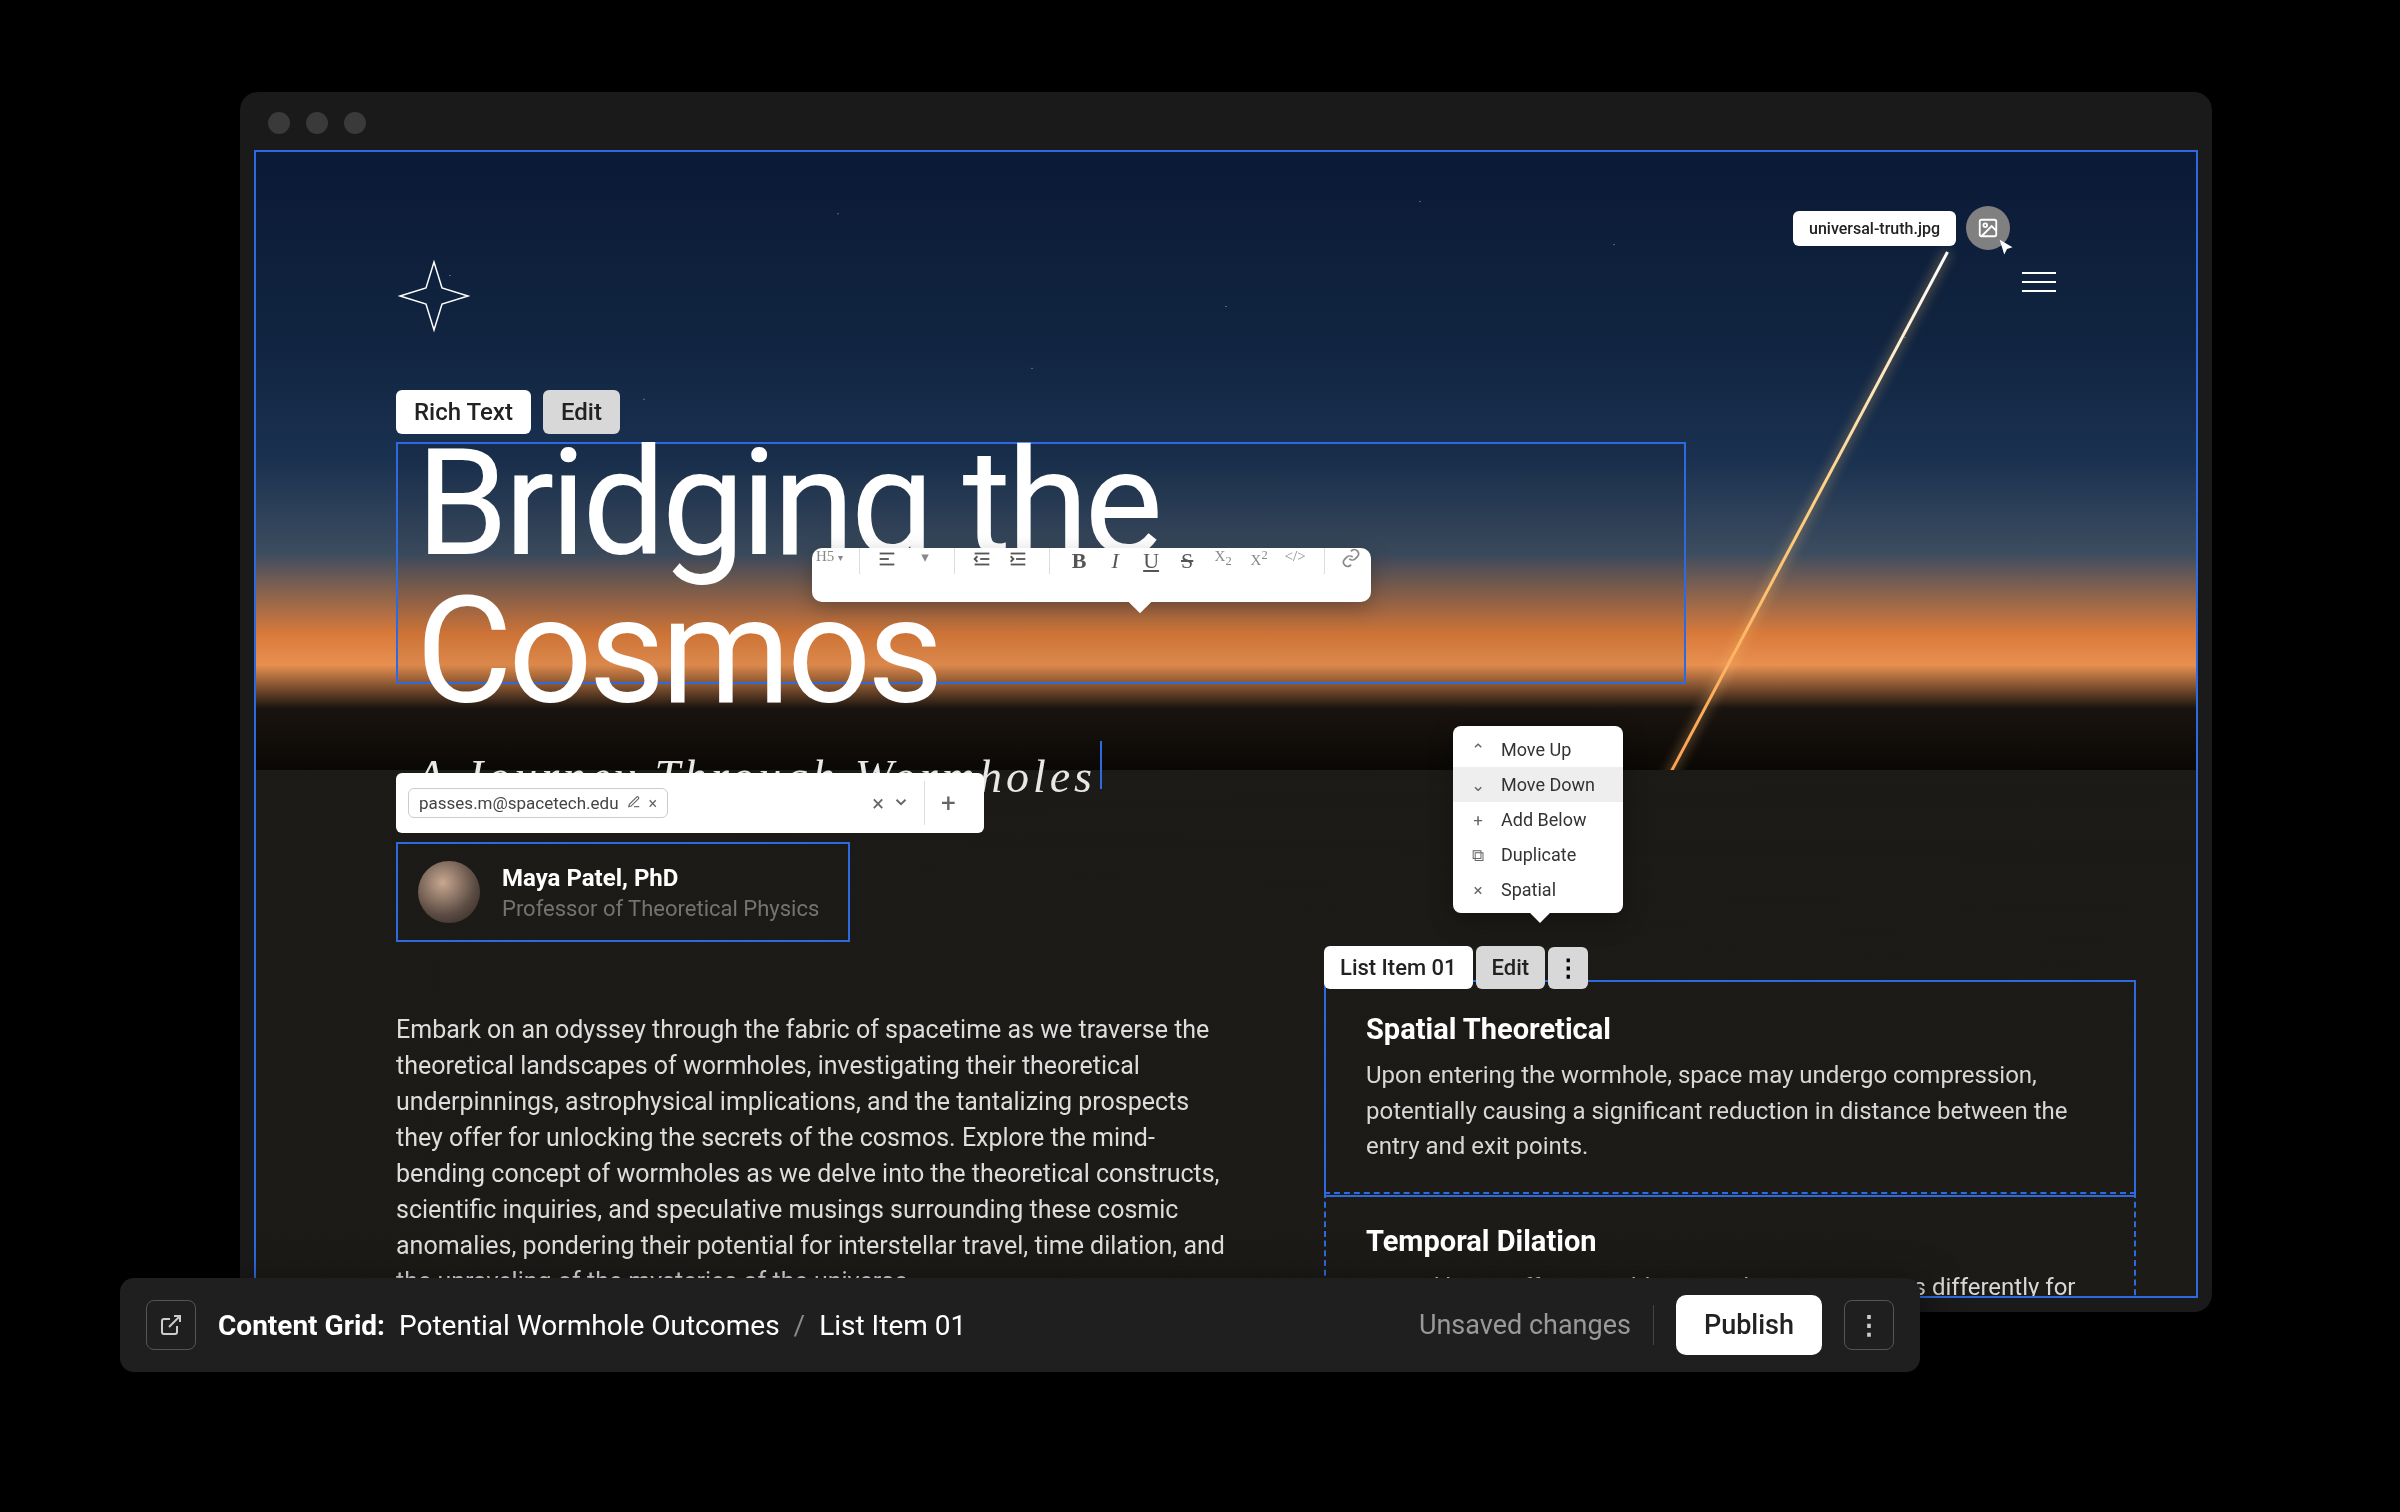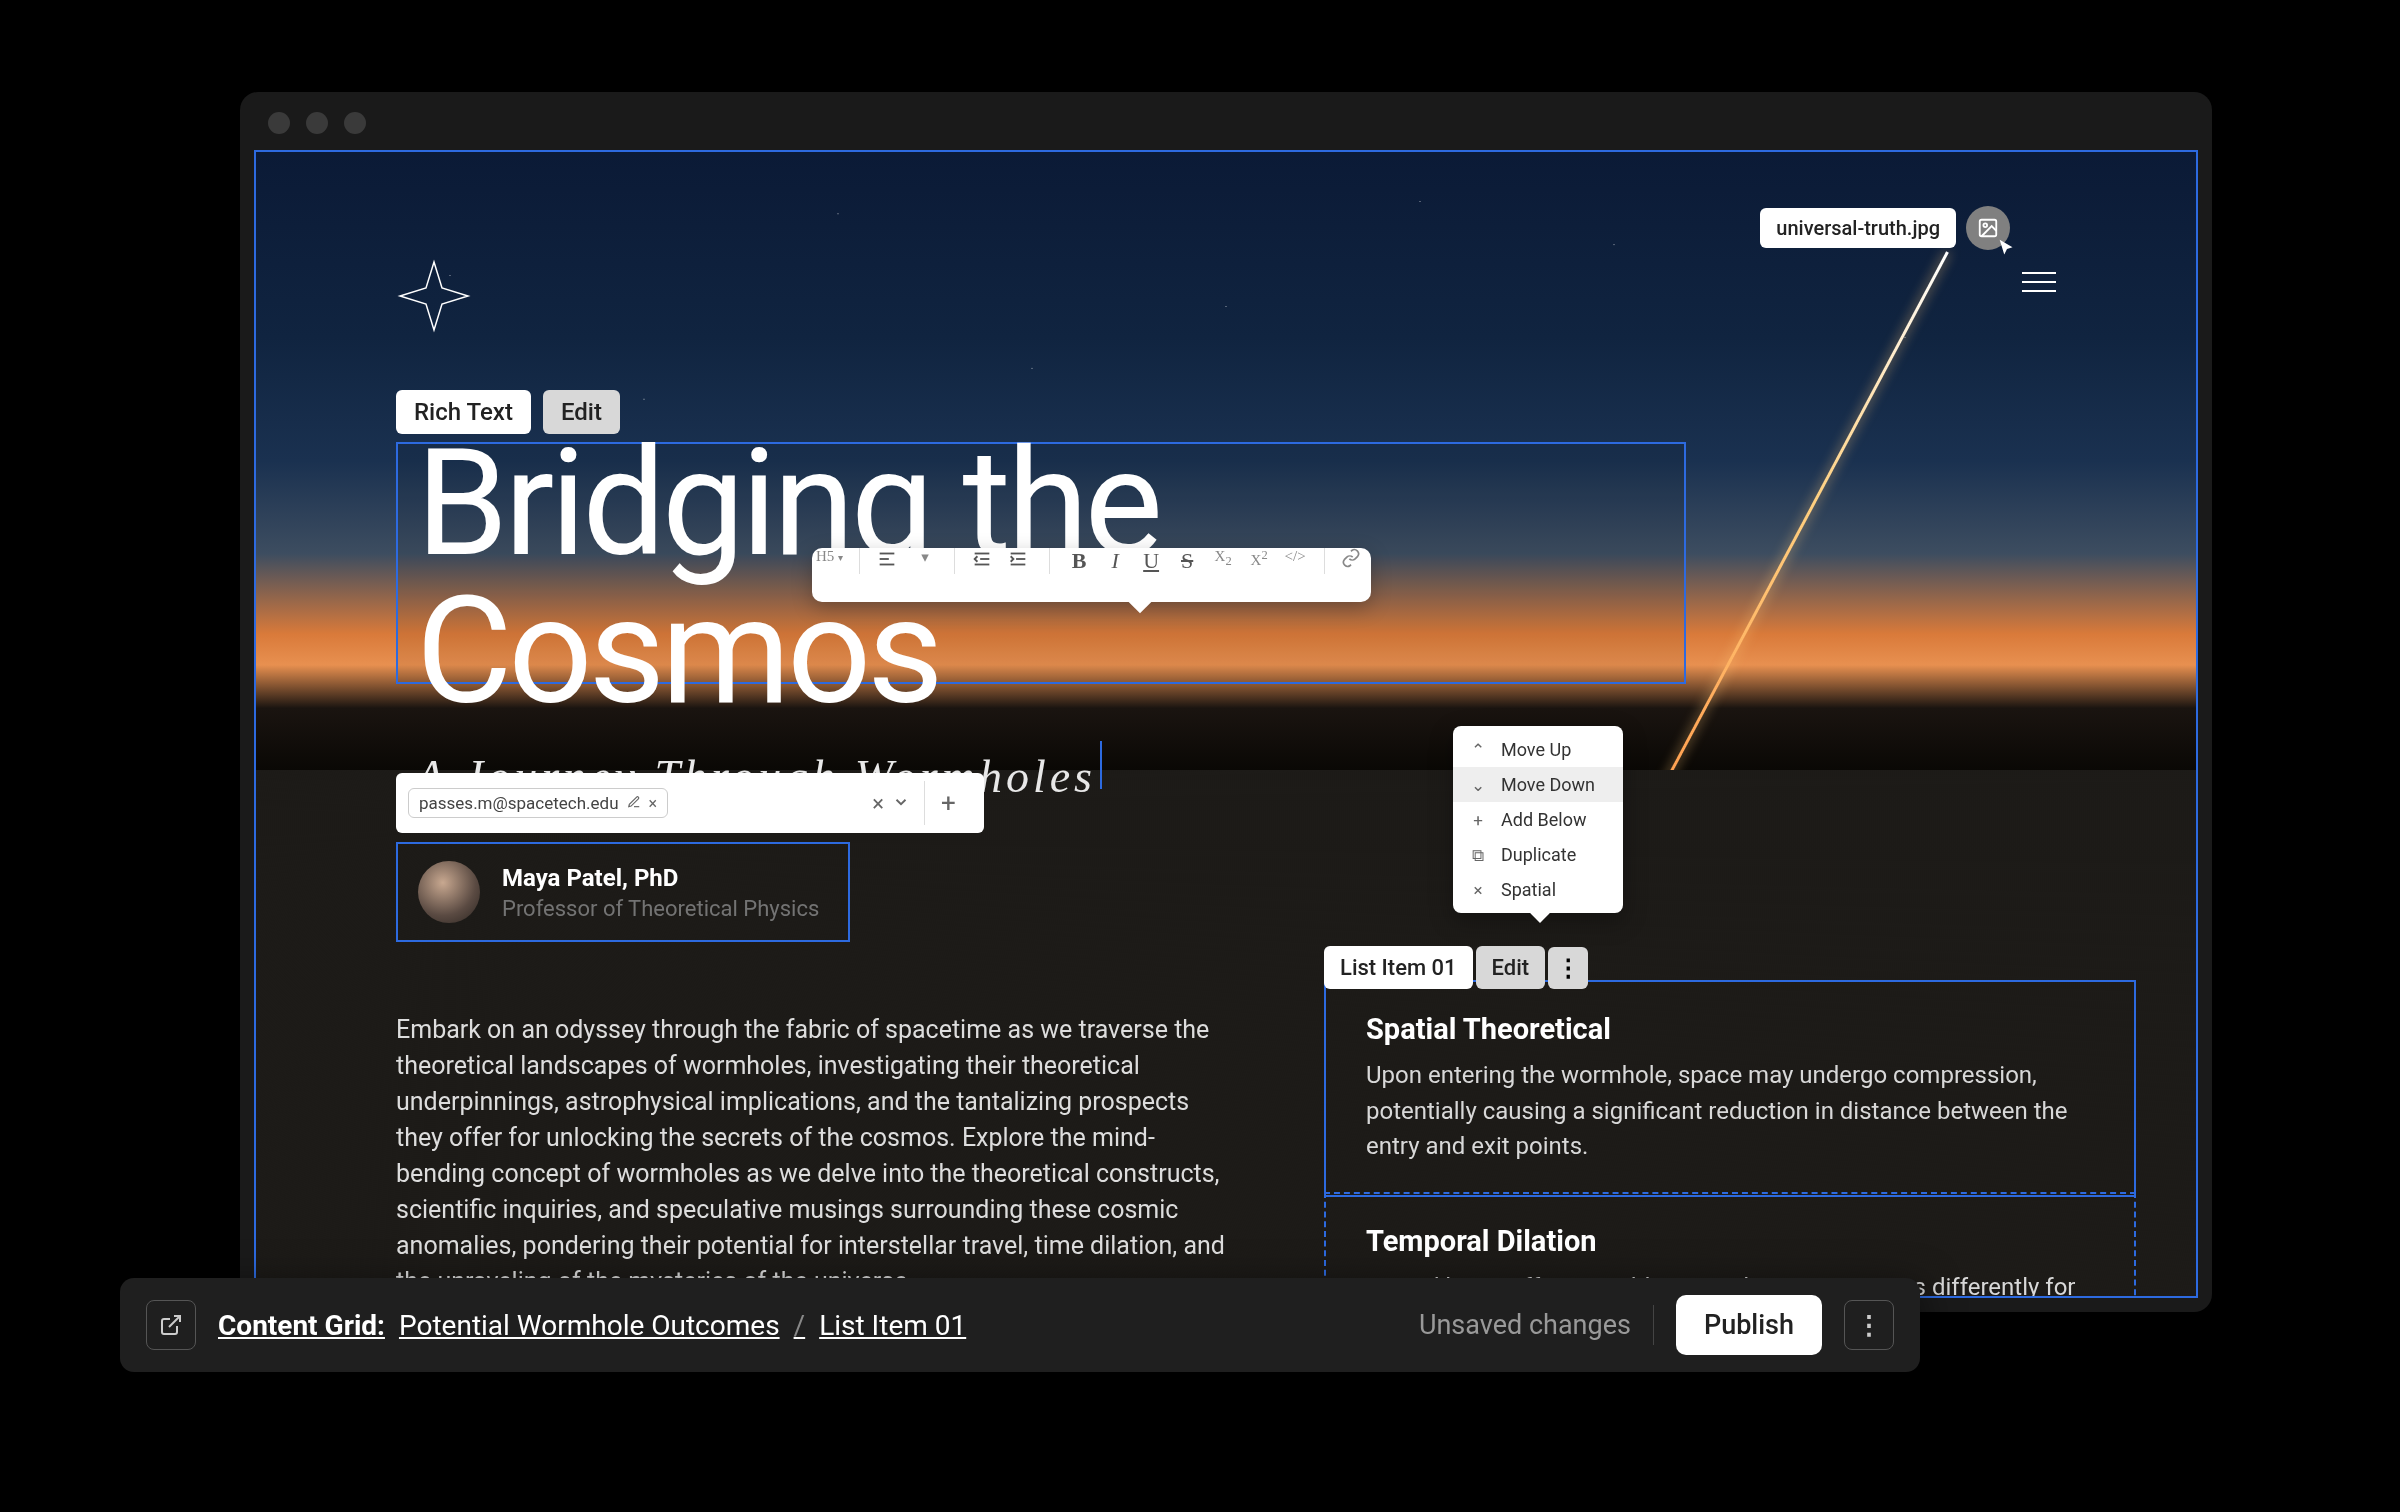--- a/index.html
+++ b/index.html
@@ -12,21 +12,21 @@
 .hero { position: absolute; left: 0; top: 0; right: 0; height: 618px; background: linear-gradient(to bottom, #0b1a36 0%, #102440 30%, #1a3150 50%, #3d4d60 65%, #d97a3a 78%, #e89050 83%, #1a1410 90%, #0a0805 100%); overflow: hidden; }
 .hero::before { content:''; position:absolute; inset:0; background-image: radial-gradient(1px 1px at 10% 20%, #fff, transparent), radial-gradient(1px 1px at 30% 10%, #fff, transparent), radial-gradient(1px 1px at 50% 25%, #fff, transparent), radial-gradient(1px 1px at 70% 15%, #fff, transparent), radial-gradient(1px 1px at 85% 30%, #fff, transparent), radial-gradient(1px 1px at 20% 40%, #fff, transparent), radial-gradient(1px 1px at 60% 8%, #fff, transparent), radial-gradient(1px 1px at 40% 35%, #fff, transparent); opacity:.6; }
 .rocket { position:absolute; right:-50px; top:100px; width:600px; height:500px; }
 .rocket::before { content:''; position:absolute; left:50%; top:0; width:3px; height:700px; background:linear-gradient(to bottom, #fff 0%, #ffd080 40%, #ff9040 100%); transform:rotate(28deg); transform-origin:top; box-shadow:0 0 12px rgba(255,200,120,.8); }
 .below { position: absolute; left: 0; top: 618px; right: 0; bottom: 0; background: #1c1a17; }
 .below::after { content:''; position:absolute; inset:0; background-image: repeating-radial-gradient(circle at 10% 10%, rgba(255,255,255,.02) 0, transparent 2px); opacity:.3; }
 .star-logo { position: absolute; left: 140px; top: 106px; color: #fff; }
 .burger { position: absolute; right: 140px; top: 120px; display: flex; flex-direction: column; gap: 7px; cursor: pointer; }
 .burger span { width: 34px; height: 2px; background: #fff; display: block; }
 .img-pill { position: absolute; right: 186px; top: 54px; display: flex; align-items: center; gap: 10px; }
-.img-pill .label { background: #fff; color: #222; font-size: 20px; padding: 8px 16px; border-radius: 6px; font-weight: 500; }
+.img-pill .label { background: #fff; color: #222; font-size: 16px; padding: 8px 16px; border-radius: 6px; font-weight: 500; }
 .img-pill .btn { width: 44px; height: 44px; border-radius: 50%; background: #808080; display: flex; align-items: center; justify-content: center; color: #fff; position: relative; }
 .img-pill .cursor { position: absolute; right: -8px; bottom: -10px; }
 .richtext-pills { position: absolute; left: 140px; top: 238px; display: flex; gap: 12px; }
 .richtext-pills .pill { background: #fff; color: #222; font-size: 24px; padding: 8px 18px; border-radius: 6px; font-weight: 500; }
 .richtext-pills .pill.e { background: #d8d8d8; }
 .title-box { position: absolute; left: 140px; top: 290px; width: 1290px; height: 242px; border: 2px solid #2d6ae0; background: rgba(0,0,0,.05); padding: 0 18px; }
 .title-h1 { font-size: 148px; font-weight: 400; color: #fff; letter-spacing: -4px; line-height: 1; margin-top: -14px; }
 .title-h2 { font-size: 46px; font-style: italic; color: #e8e8e8; font-family: Georgia, serif; letter-spacing: 4px; margin-top: 24px; }
 .title-cursor { display: inline-block; width: 2px; height: 48px; background: #2d6ae0; vertical-align: middle; margin-left: 4px; }
 .toolbar { position: absolute; left: 556px; top: 396px; background: #fff; border-radius: 10px; height: 54px; display: flex; padding: 0 4px; gap: 10px; box-shadow: 0 6px 20px rgba(0,0,0,.25); color: #555; }
@@ -56,21 +56,21 @@
 .listpills .p.e { background: #d8d8d8; }
 .listpills .more { background: #d8d8d8; width: 40px; height: 42px; border-radius: 6px; display: flex; align-items: center; justify-content: center; font-size: 24px; font-weight: 700; cursor: pointer; }
 .listcard { position: absolute; left: 1068px; top: 828px; width: 812px; border: 2px solid #2d6ae0; padding: 30px 40px; }
 .listcard h3 { color: #fff; font-size: 29px; font-weight: 700; margin-bottom: 12px; }
 .listcard p { color: #d8d8d8; font-size: 24px; line-height: 1.48; }
 .listcard2 { position: absolute; left: 1068px; top: 1040px; width: 812px; border: 2px dashed #2d6ae0; padding: 30px 40px; border-top-style: dashed; }
 .listcard2 h3 { color: #fff; font-size: 29px; font-weight: 700; margin-bottom: 12px; }
 .listcard2 p { color: #d8d8d8; font-size: 24px; line-height: 1.48; }
 .bottombar { position: absolute; left: 120px; right: 480px; bottom: 140px; height: 94px; background: #1f1f1f; border-radius: 14px; display: flex; align-items: center; padding: 0 26px; gap: 22px; box-shadow: 0 10px 40px rgba(0,0,0,.6); z-index: 10; }
 .bottombar .ext { width: 50px; height: 50px; border: 1px solid #555; border-radius: 8px; display: flex; align-items: center; justify-content: center; cursor: pointer; color: #ccc; }
-.bottombar .crumbs { color: #fff; font-size: 28px; display: flex; align-items: flex-start; gap: 14px; text-decoration: underline; }
+.bottombar .crumbs { color: #fff; font-size: 28px; display: flex; align-items: flex-start; gap: 14px; }
 .bottombar .crumbs .b { font-weight: 700; }
 .bottombar .crumbs .sl { color: #888; }
 .bottombar .spacer { flex: 1; }
 .bottombar .unsaved { color: #999; font-size: 27px; }
 .bottombar .vsep { width: 1px; height: 40px; background: #444; }
 .bottombar .publish { background: #fff; color: #222; font-size: 27px; font-weight: 500; padding: 14px 28px; border-radius: 10px; cursor: pointer; }
 .bottombar .more { width: 50px; height: 50px; border: 1px solid #555; border-radius: 8px; display: flex; align-items: center; justify-content: center; cursor: pointer; color: #ccc; font-size: 26px; font-weight: 700; }
 </style>
 </head>
 <body>

